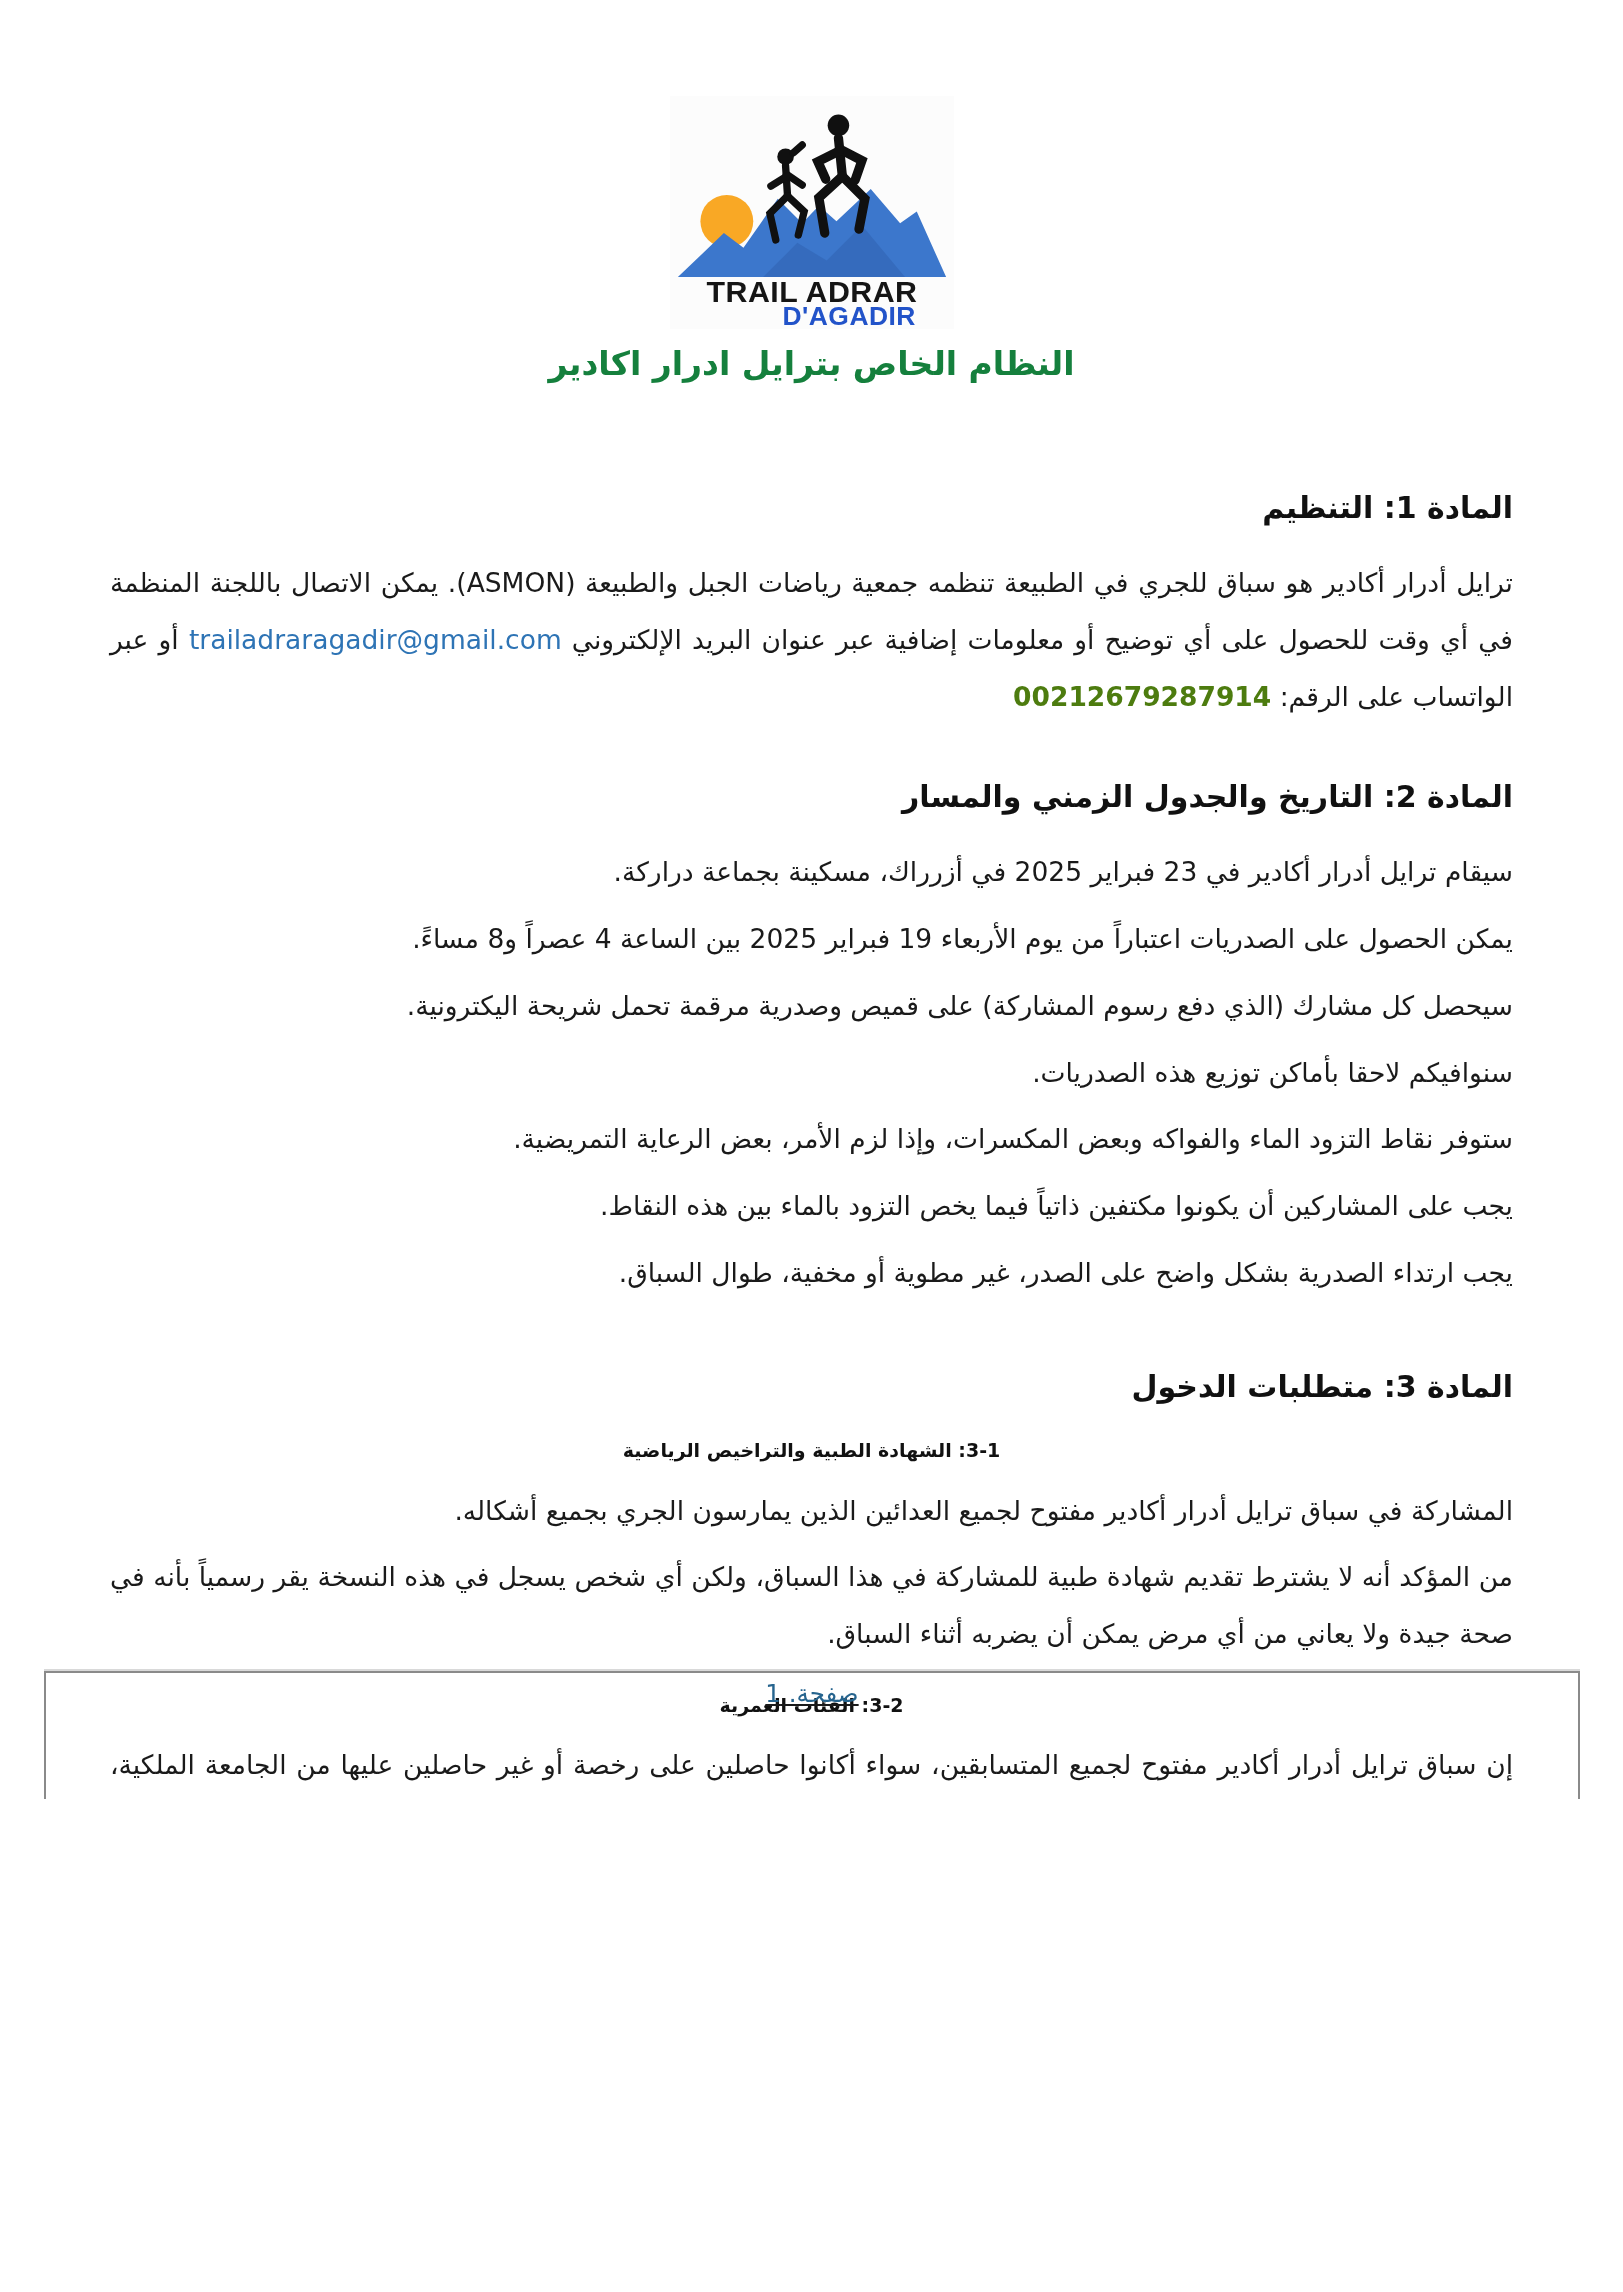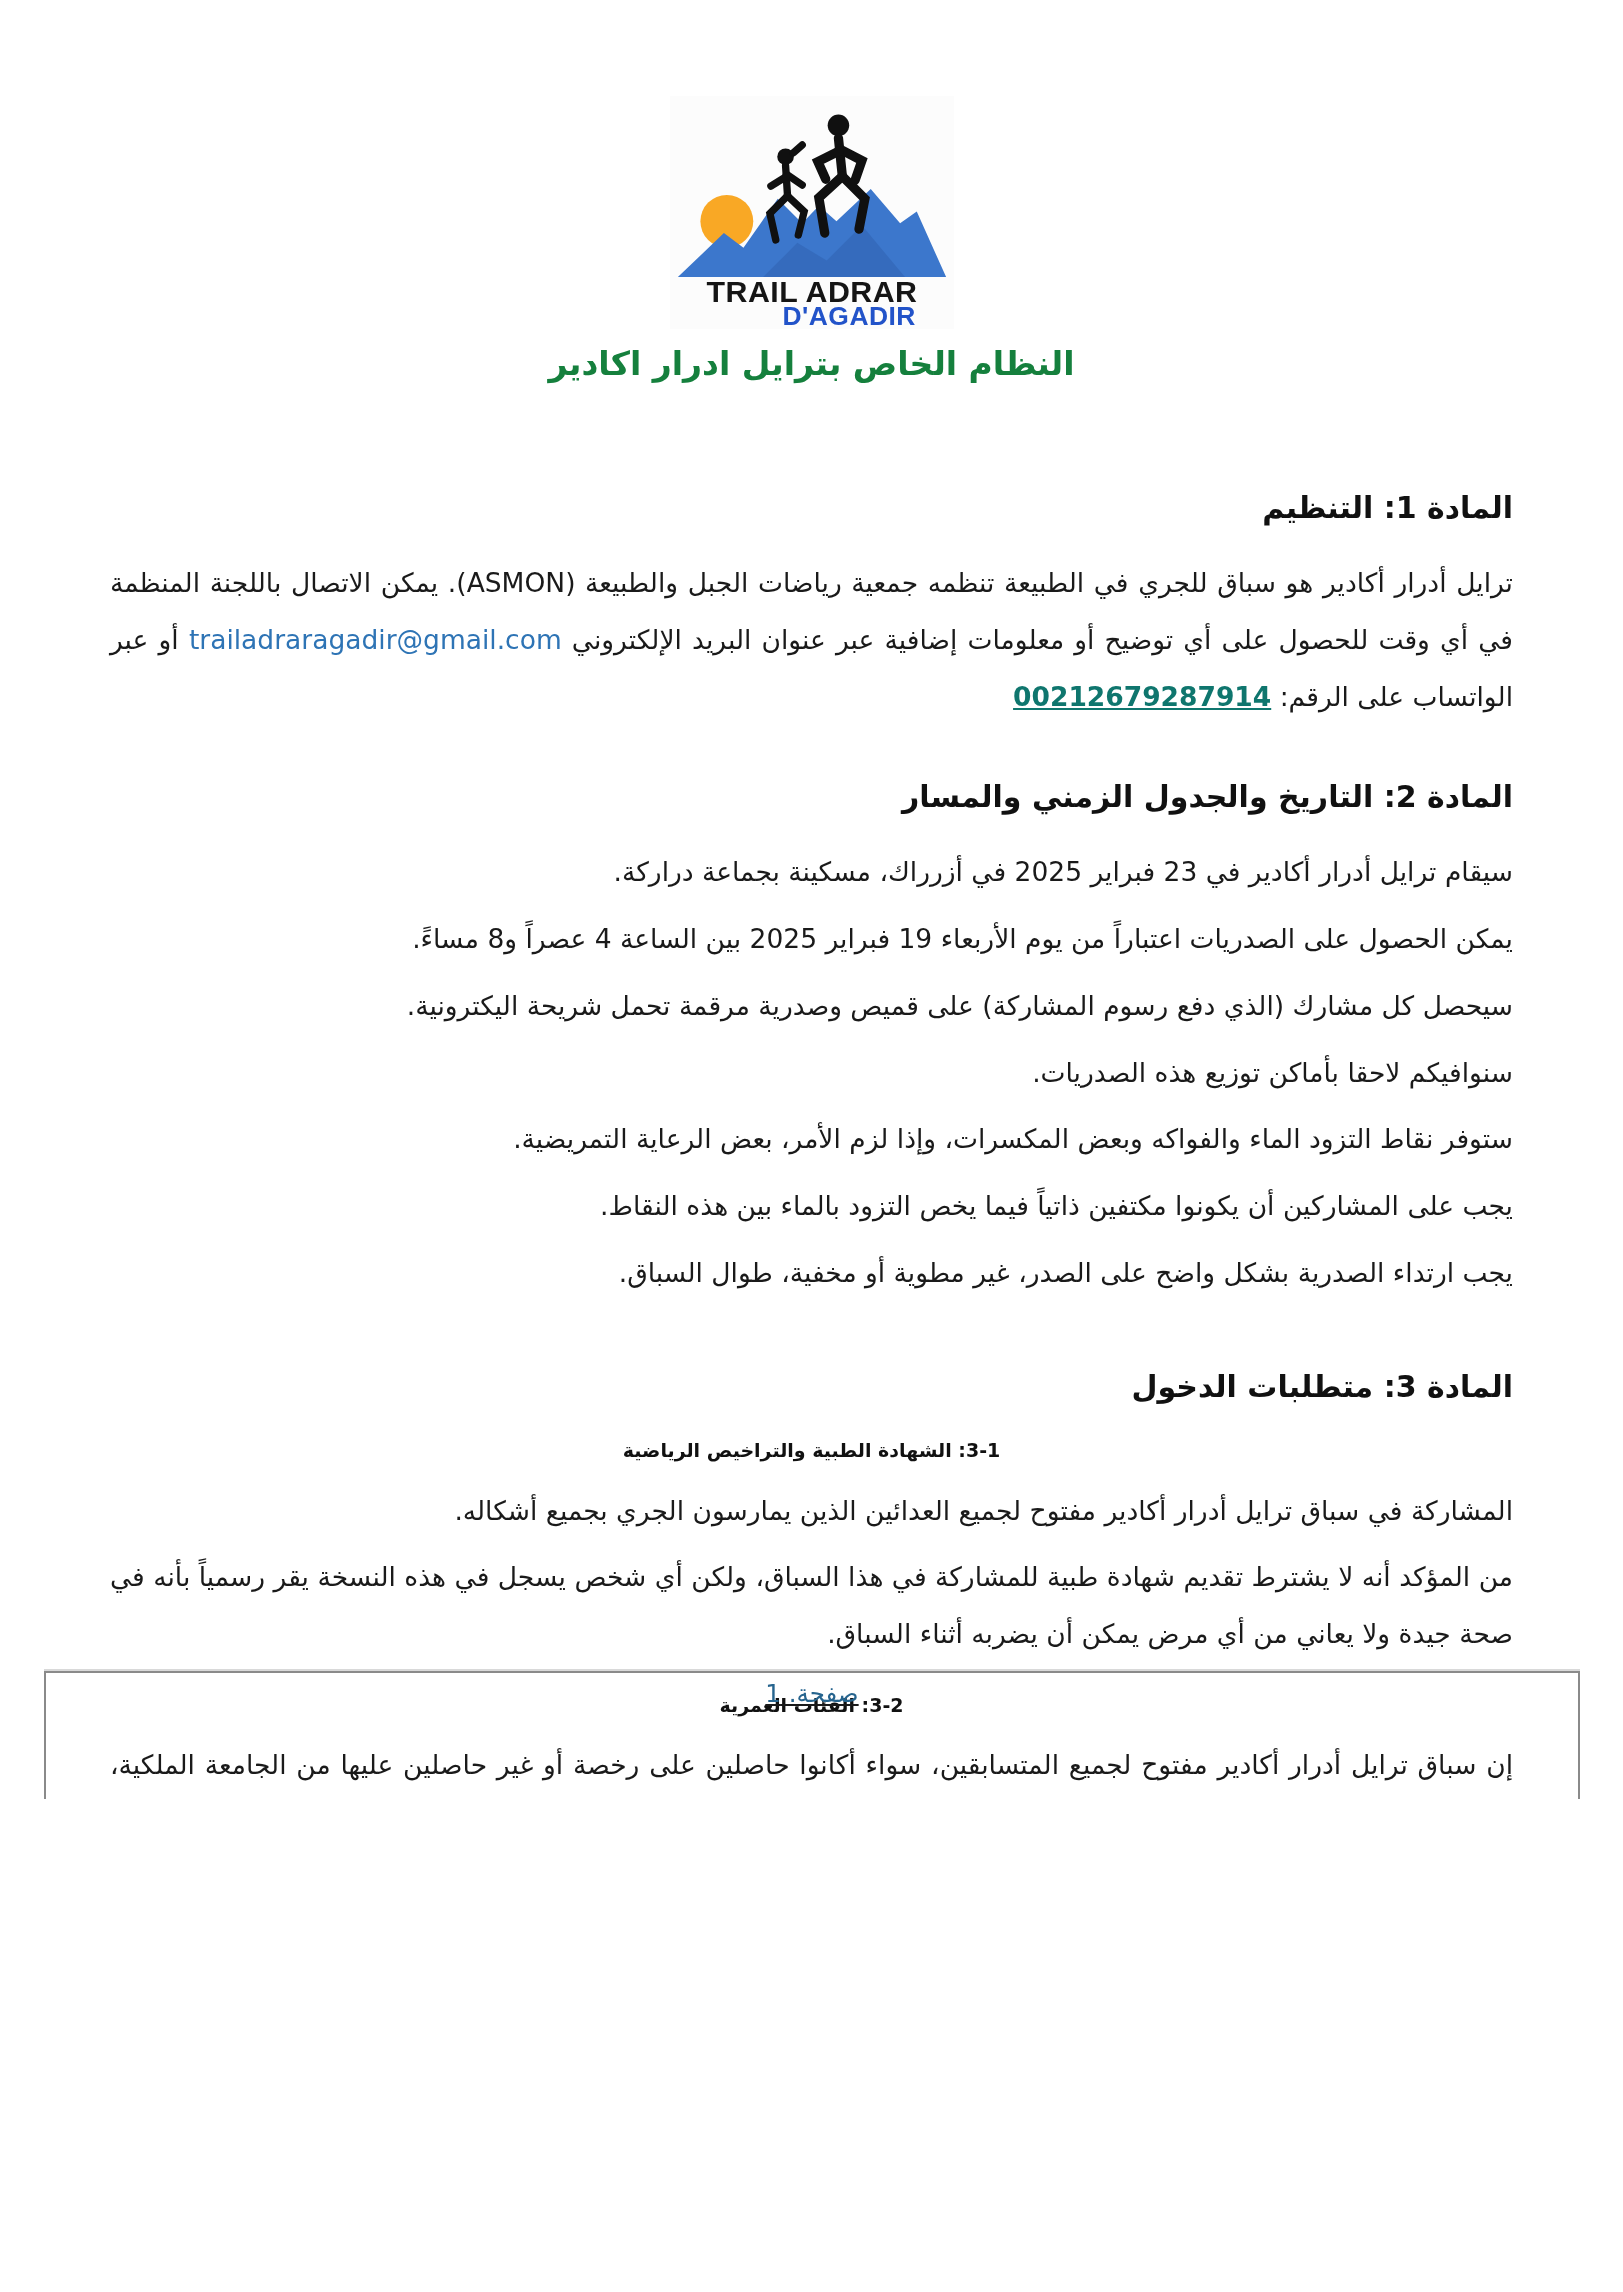--- a/index.html
+++ b/index.html
@@ -43,21 +43,21 @@
     text-align:center;
   }
   p.body{
     font-size:26.5px;
     line-height:2.15;
     text-align:justify;
     margin:0 0 9.8px 0;
   }
   p.body.first{margin-top:25.5px;}
   .email-link{color:#2E74B5;text-decoration:none;cursor:pointer;}
-  .phone-num{color:#0f766e;font-weight:bold;text-decoration:underline;}
+  .phone-num{color:#4d7c0f;font-weight:bold;}
   .footer-box{
     position:absolute;
     left:44px;right:43px;bottom:0;
     height:128px;
     border:2px solid #8a8a8a;
     border-top:2.9px solid #8a8a8a;
     border-bottom:none;
     box-shadow:0 -2px 0 0 #d9d9d9;
     text-align:center;
     padding-top:4.9px;

